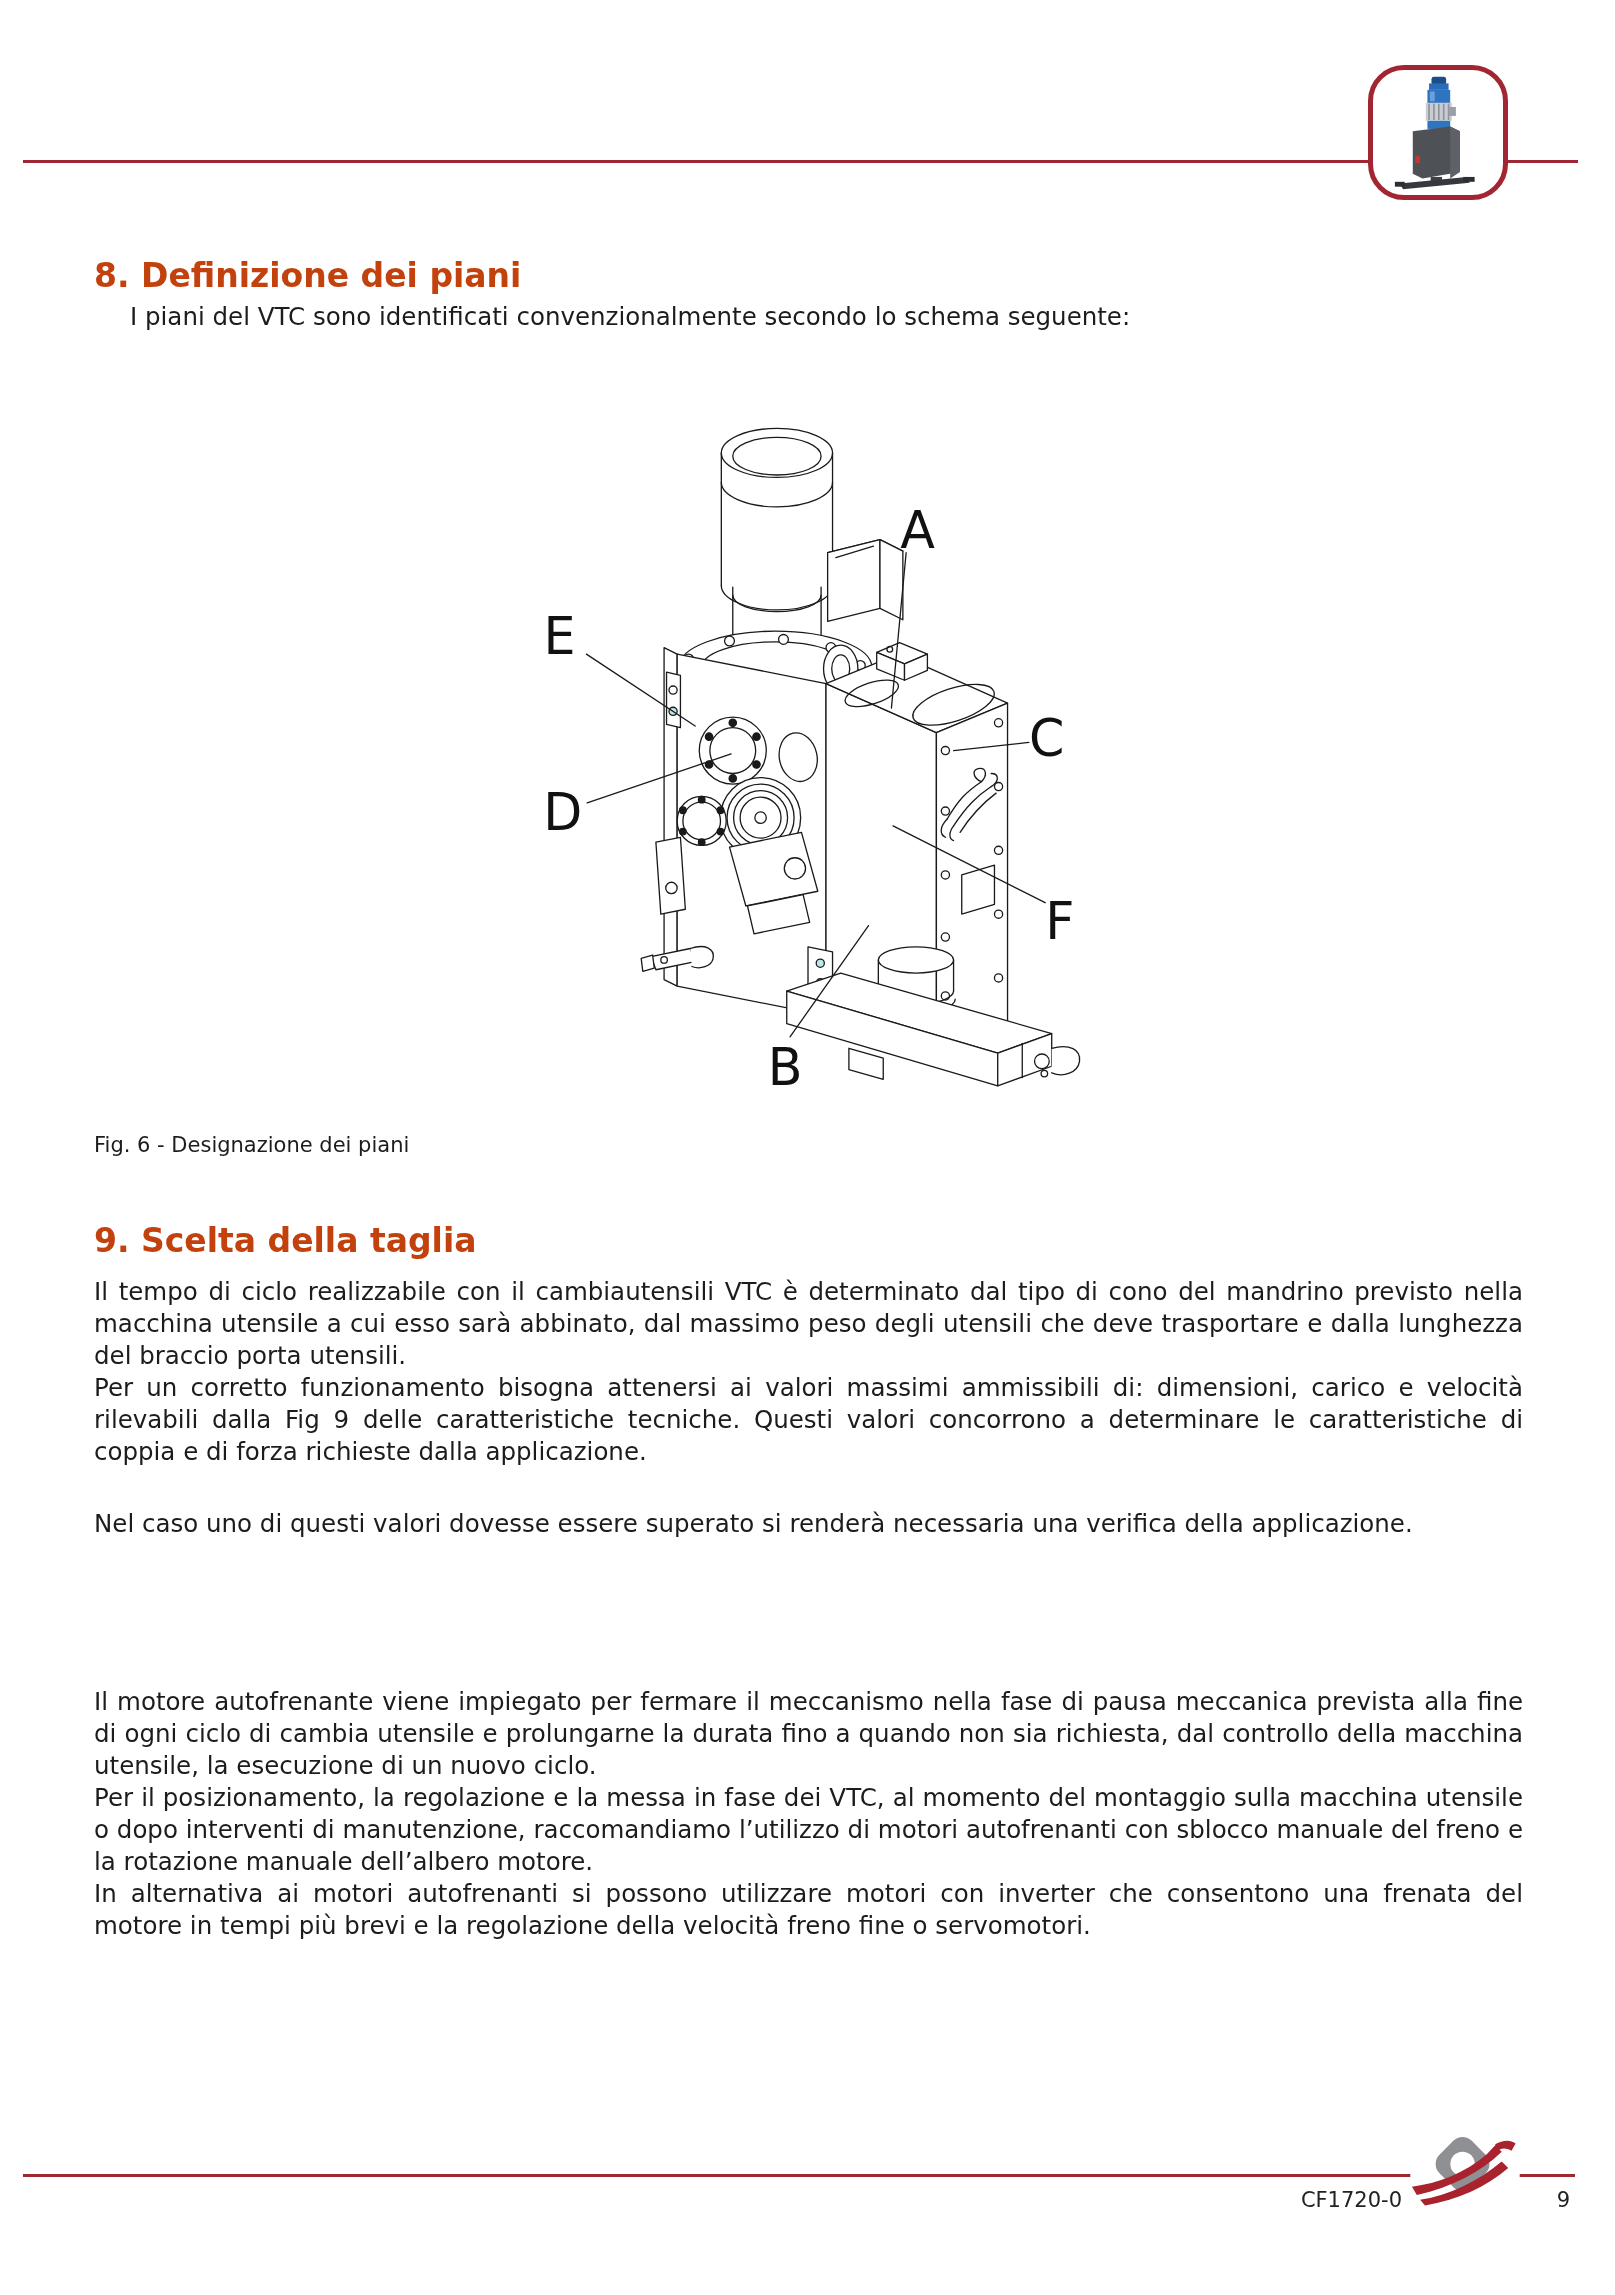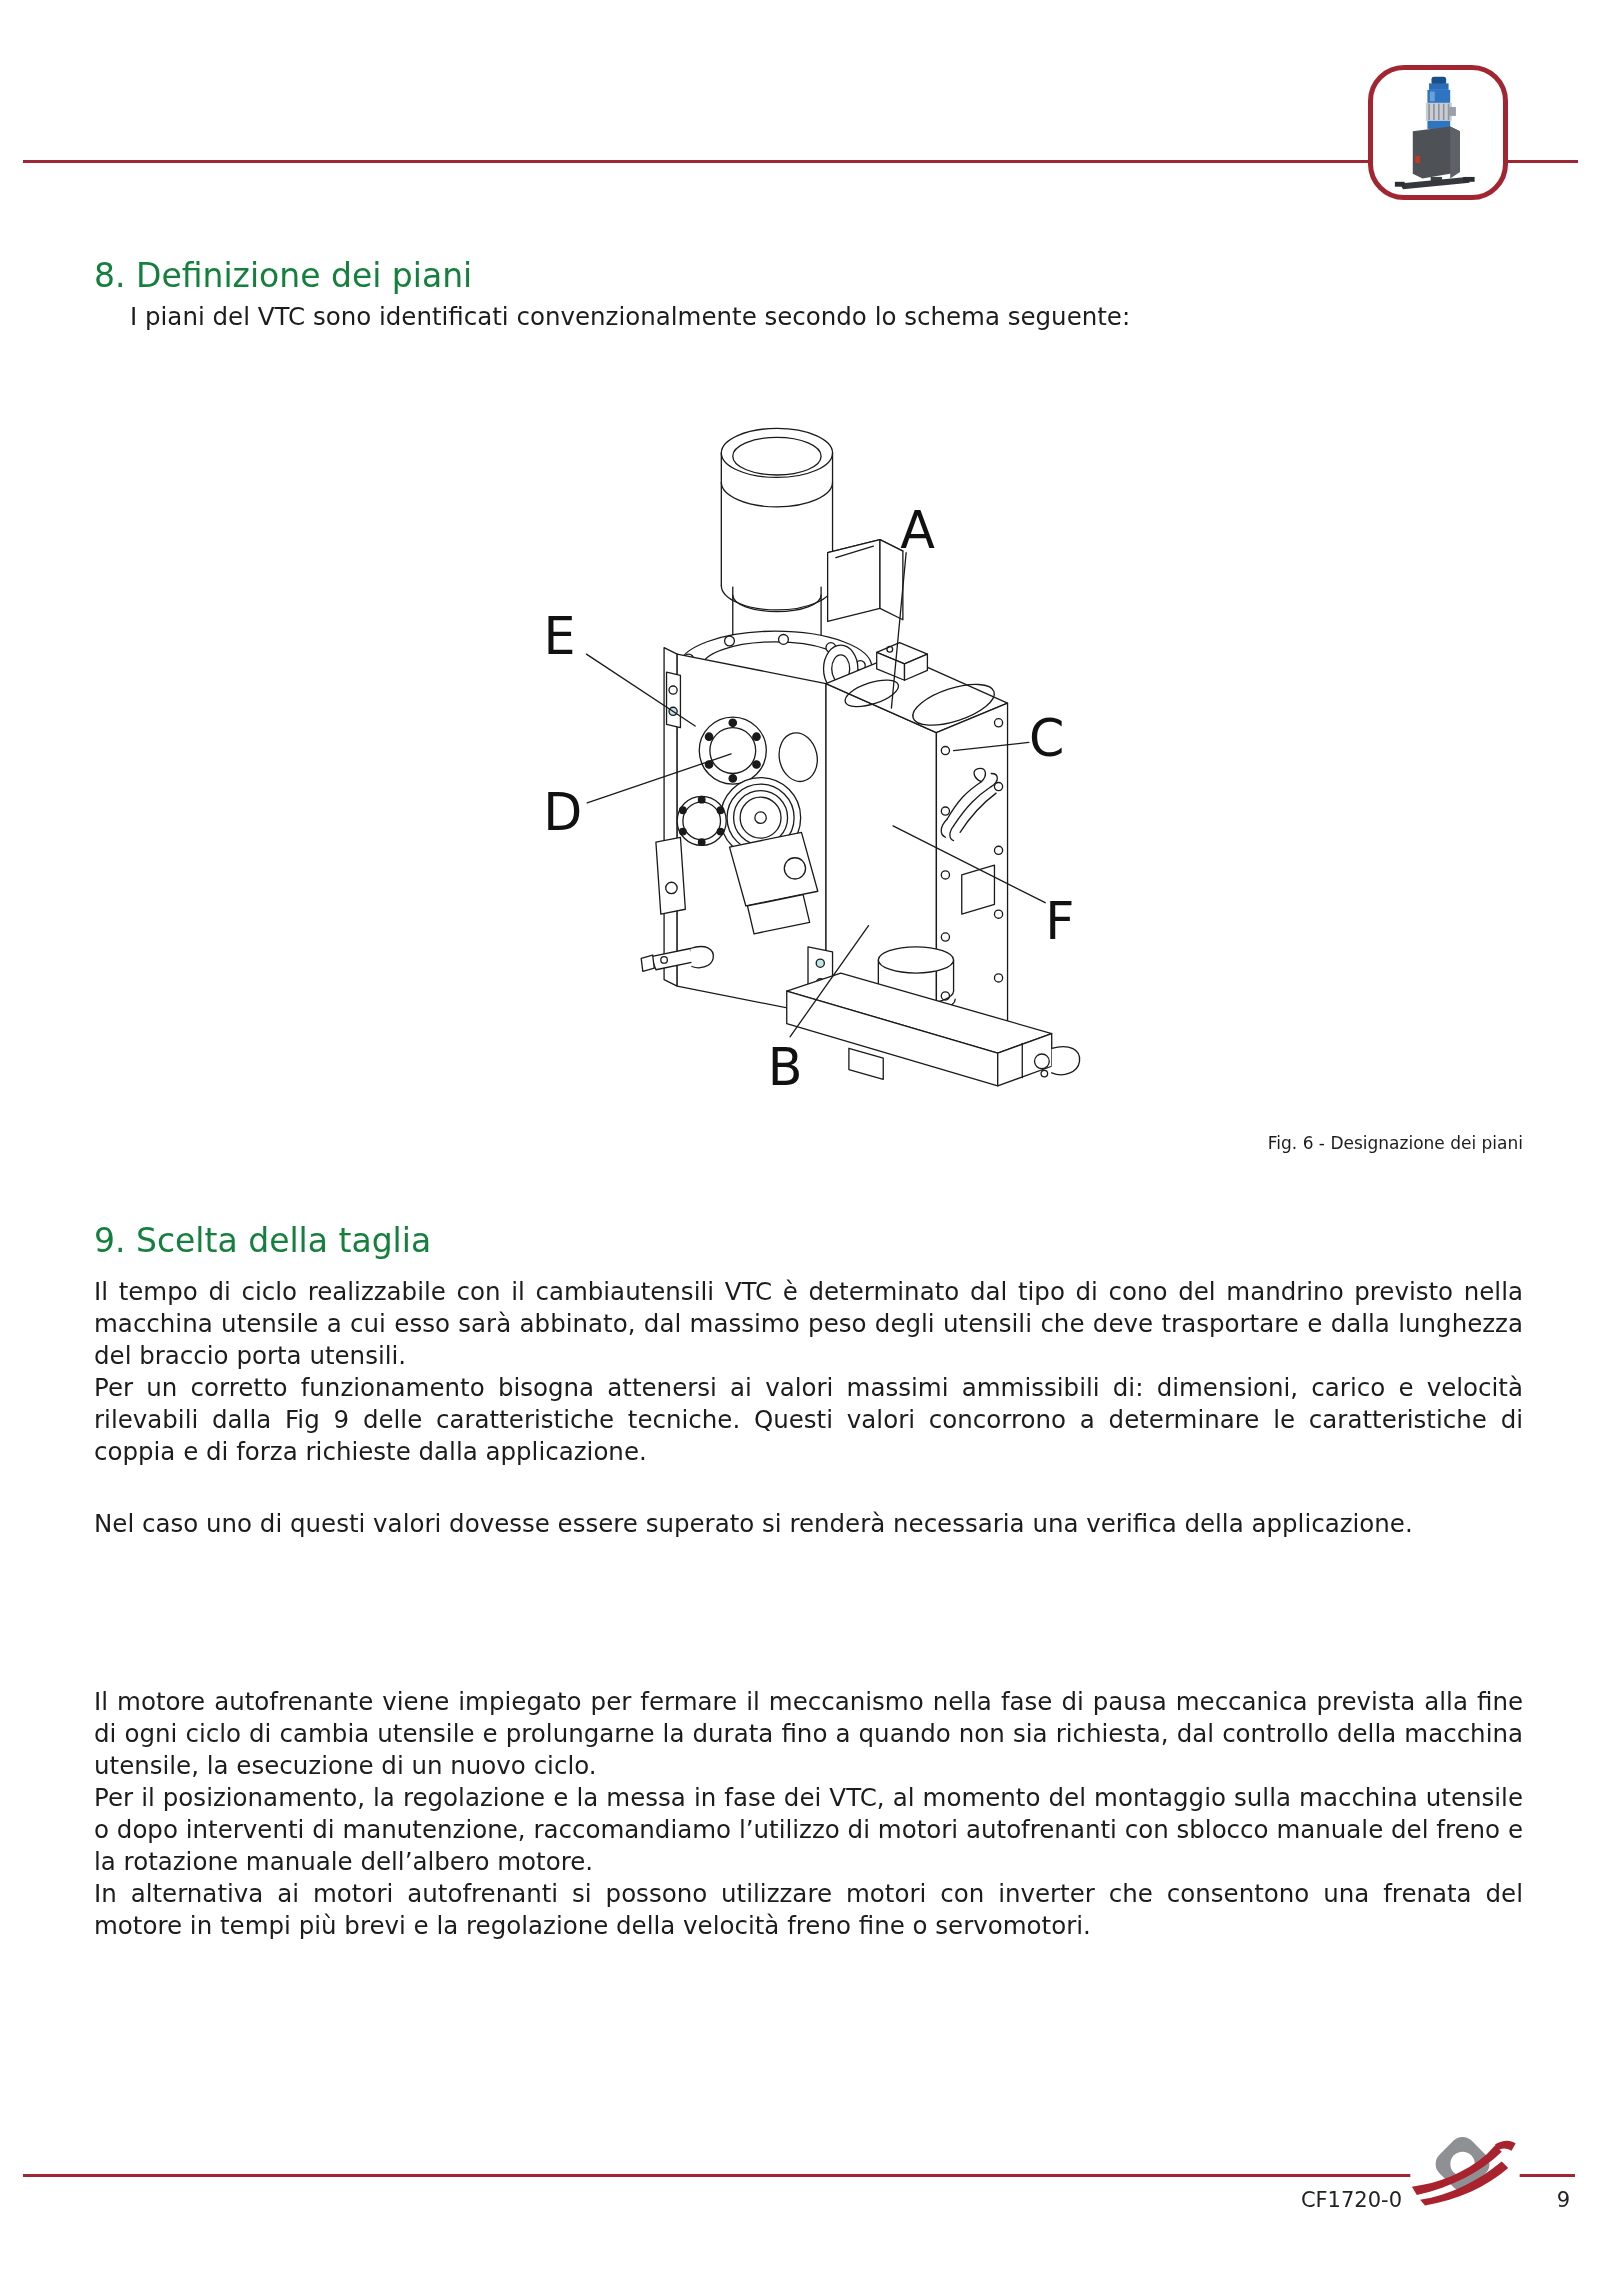--- a/index.html
+++ b/index.html
@@ -4,27 +4,27 @@
 <style>
   html,body{margin:0;padding:0;background:#ffffff;}
   .page{position:relative;width:1616px;height:2295px;background:#ffffff;
         font-family:"DejaVu Sans",sans-serif;color:#1c1c1c;overflow:hidden;}
   .rule{position:absolute;height:2.5px;background:#9e2733;}
   .product-title{position:absolute;left:1014px;top:103px;width:327px;text-align:right;
         font-family:"Liberation Sans",sans-serif;font-size:58px;line-height:1;color:#a22631;}
   .logo-box{position:absolute;left:1368px;top:65px;width:130px;height:125px;
         border:5.7px solid #a22631;border-radius:36px;background:#ffffff;z-index:2;
         display:flex;align-items:center;justify-content:center;}
-  .section-title{position:absolute;left:94px;width:1431px;font-size:33px;font-weight:normal;
-        color:#15803d;line-height:1.1;}
+  .section-title{position:absolute;left:94px;width:1431px;font-size:33px;font-weight:bold;
+        color:#c2410c;line-height:1.1;}
   .para-block{position:absolute;left:94px;width:1429px;font-size:24.5px;line-height:32px;
         text-align:justify;}
   .para-block p{margin:0;}
   .para-block p.gap{margin-top:40px;}
-  .caption{position:absolute;left:94px;width:1429px;text-align:right;font-size:17px;}
+  .caption{position:absolute;left:94px;width:1429px;text-align:left;font-size:21px;}
   .figure-wrap{position:absolute;left:458px;top:384px;width:736px;height:761px;}
   .footer-text{position:absolute;font-size:21px;color:#222222;}
   .brand-logo{position:absolute;left:1410px;top:2128px;z-index:2;}
   svg text.fig-label{font-family:"DejaVu Sans",sans-serif;font-size:62px;fill:#111111;}
 </style>
 </head>
 <body>
 
 <div class="page">
 

